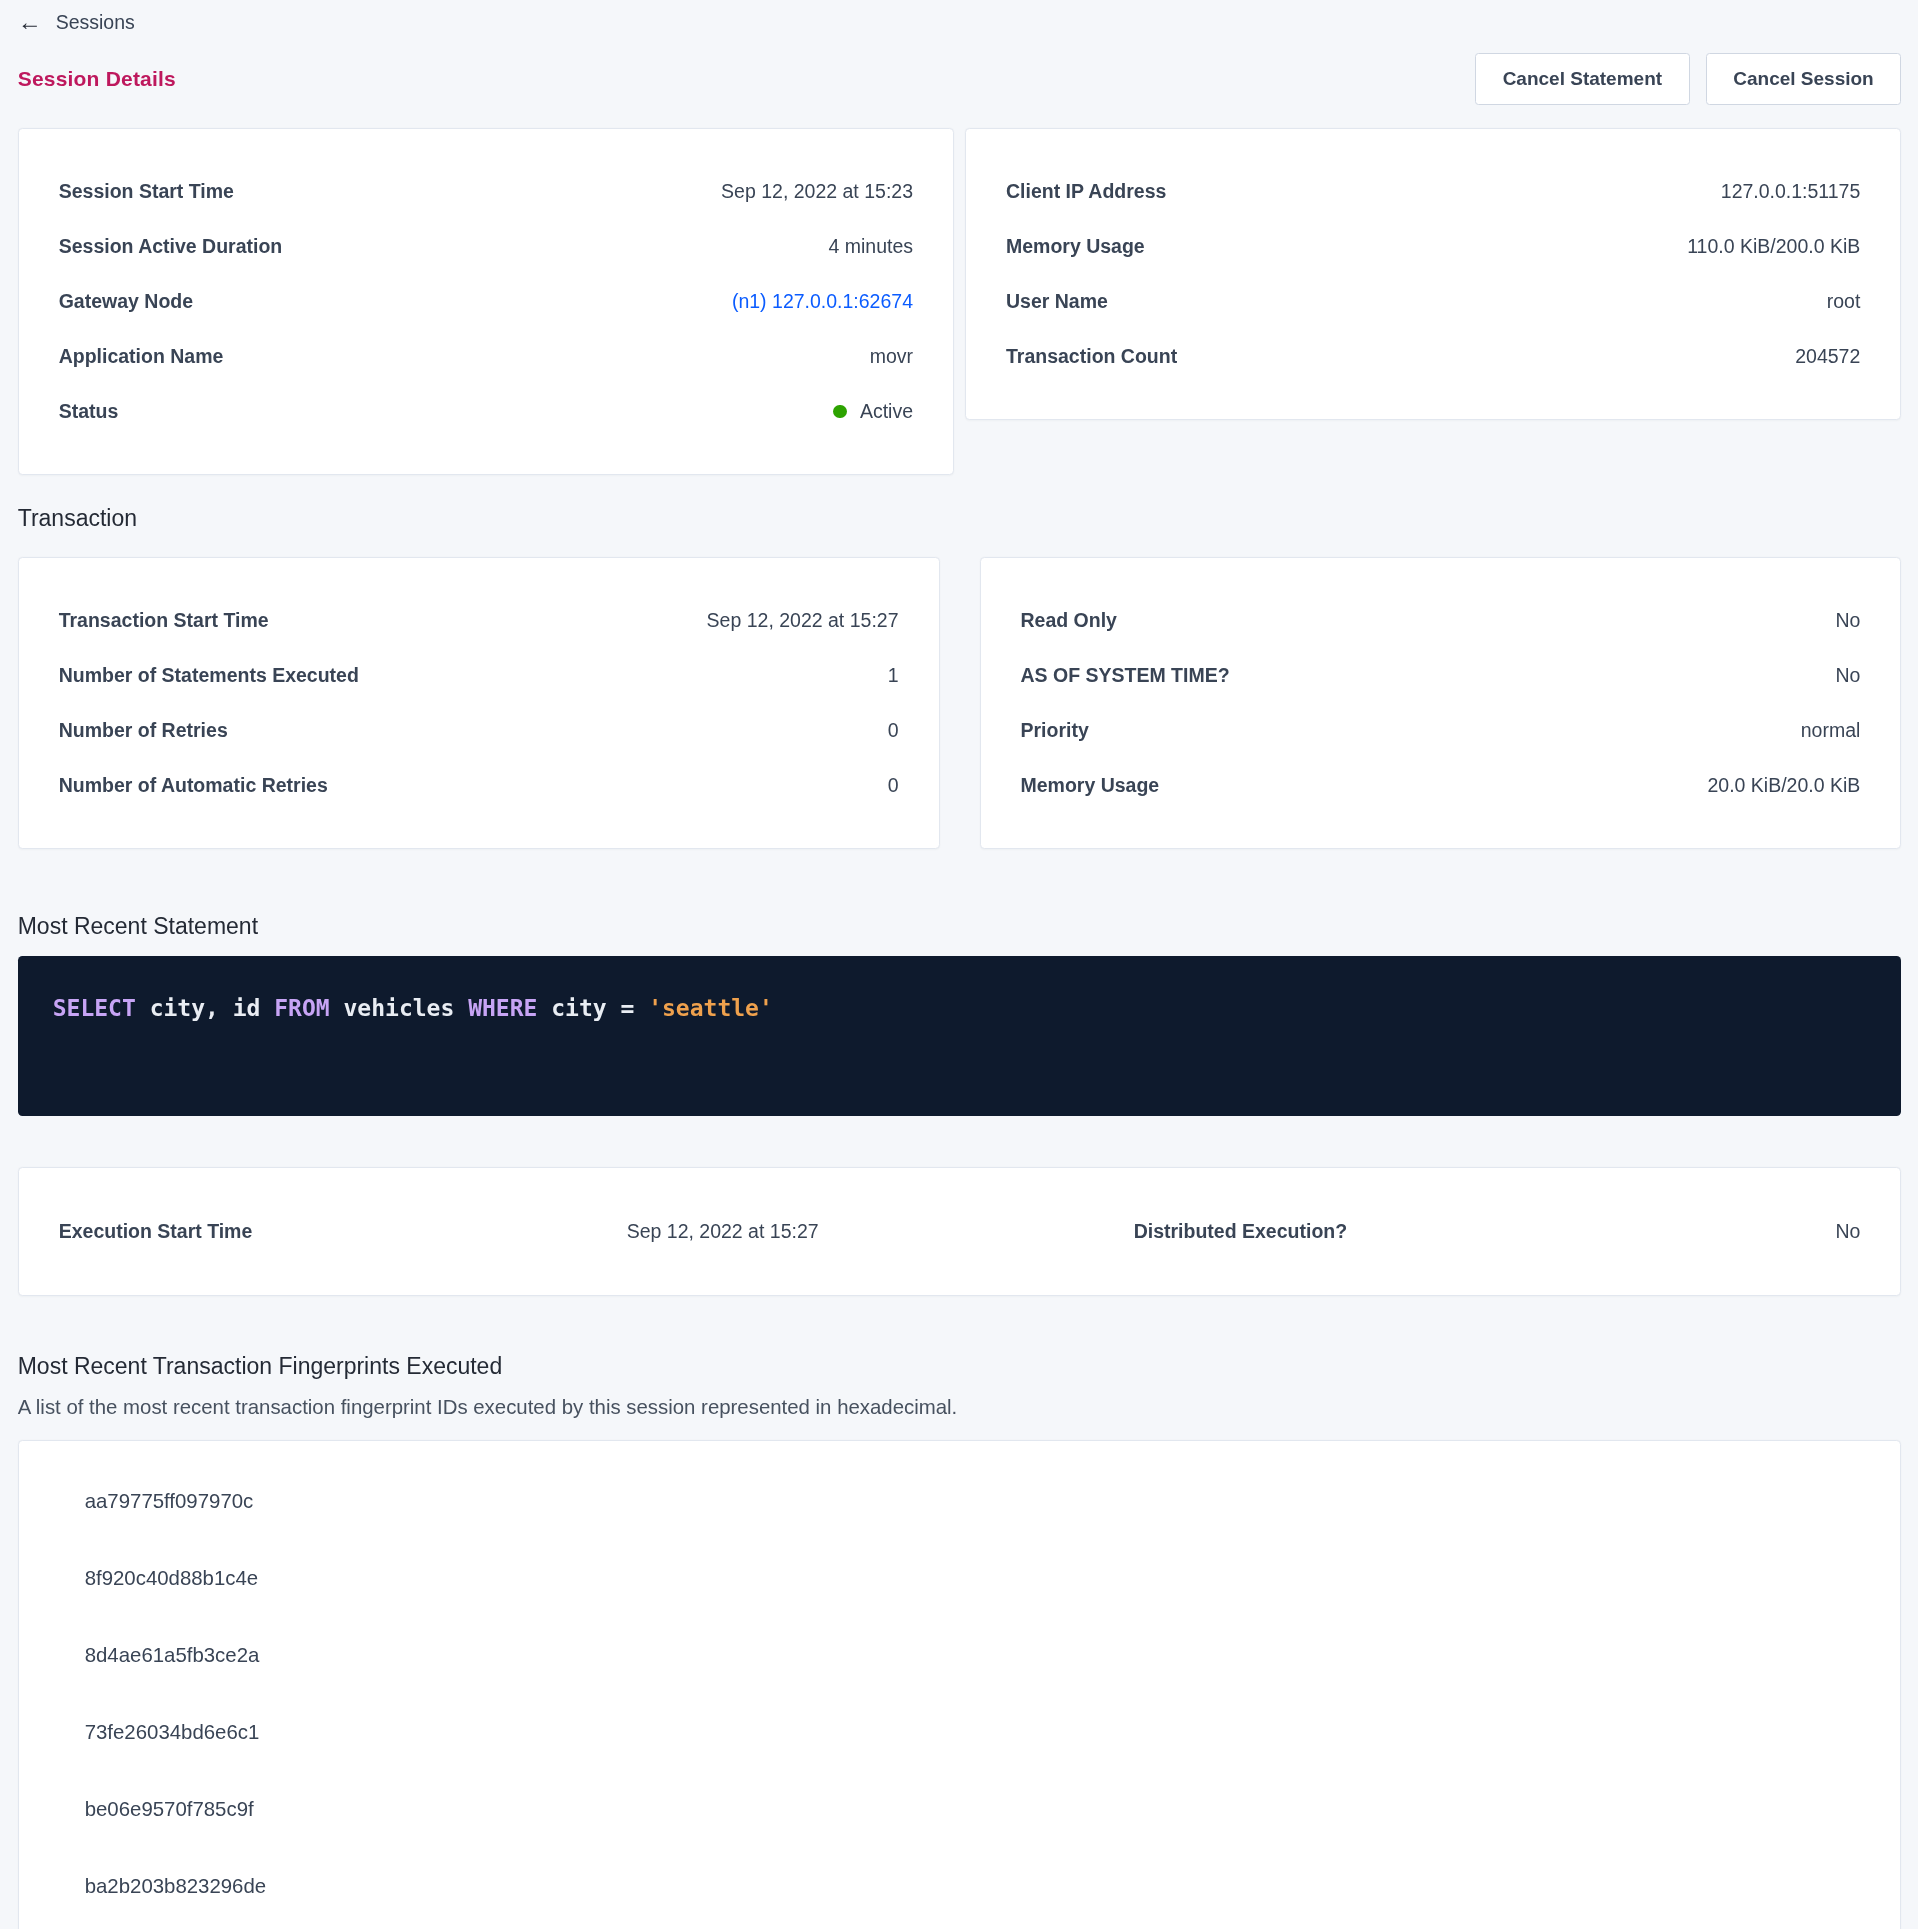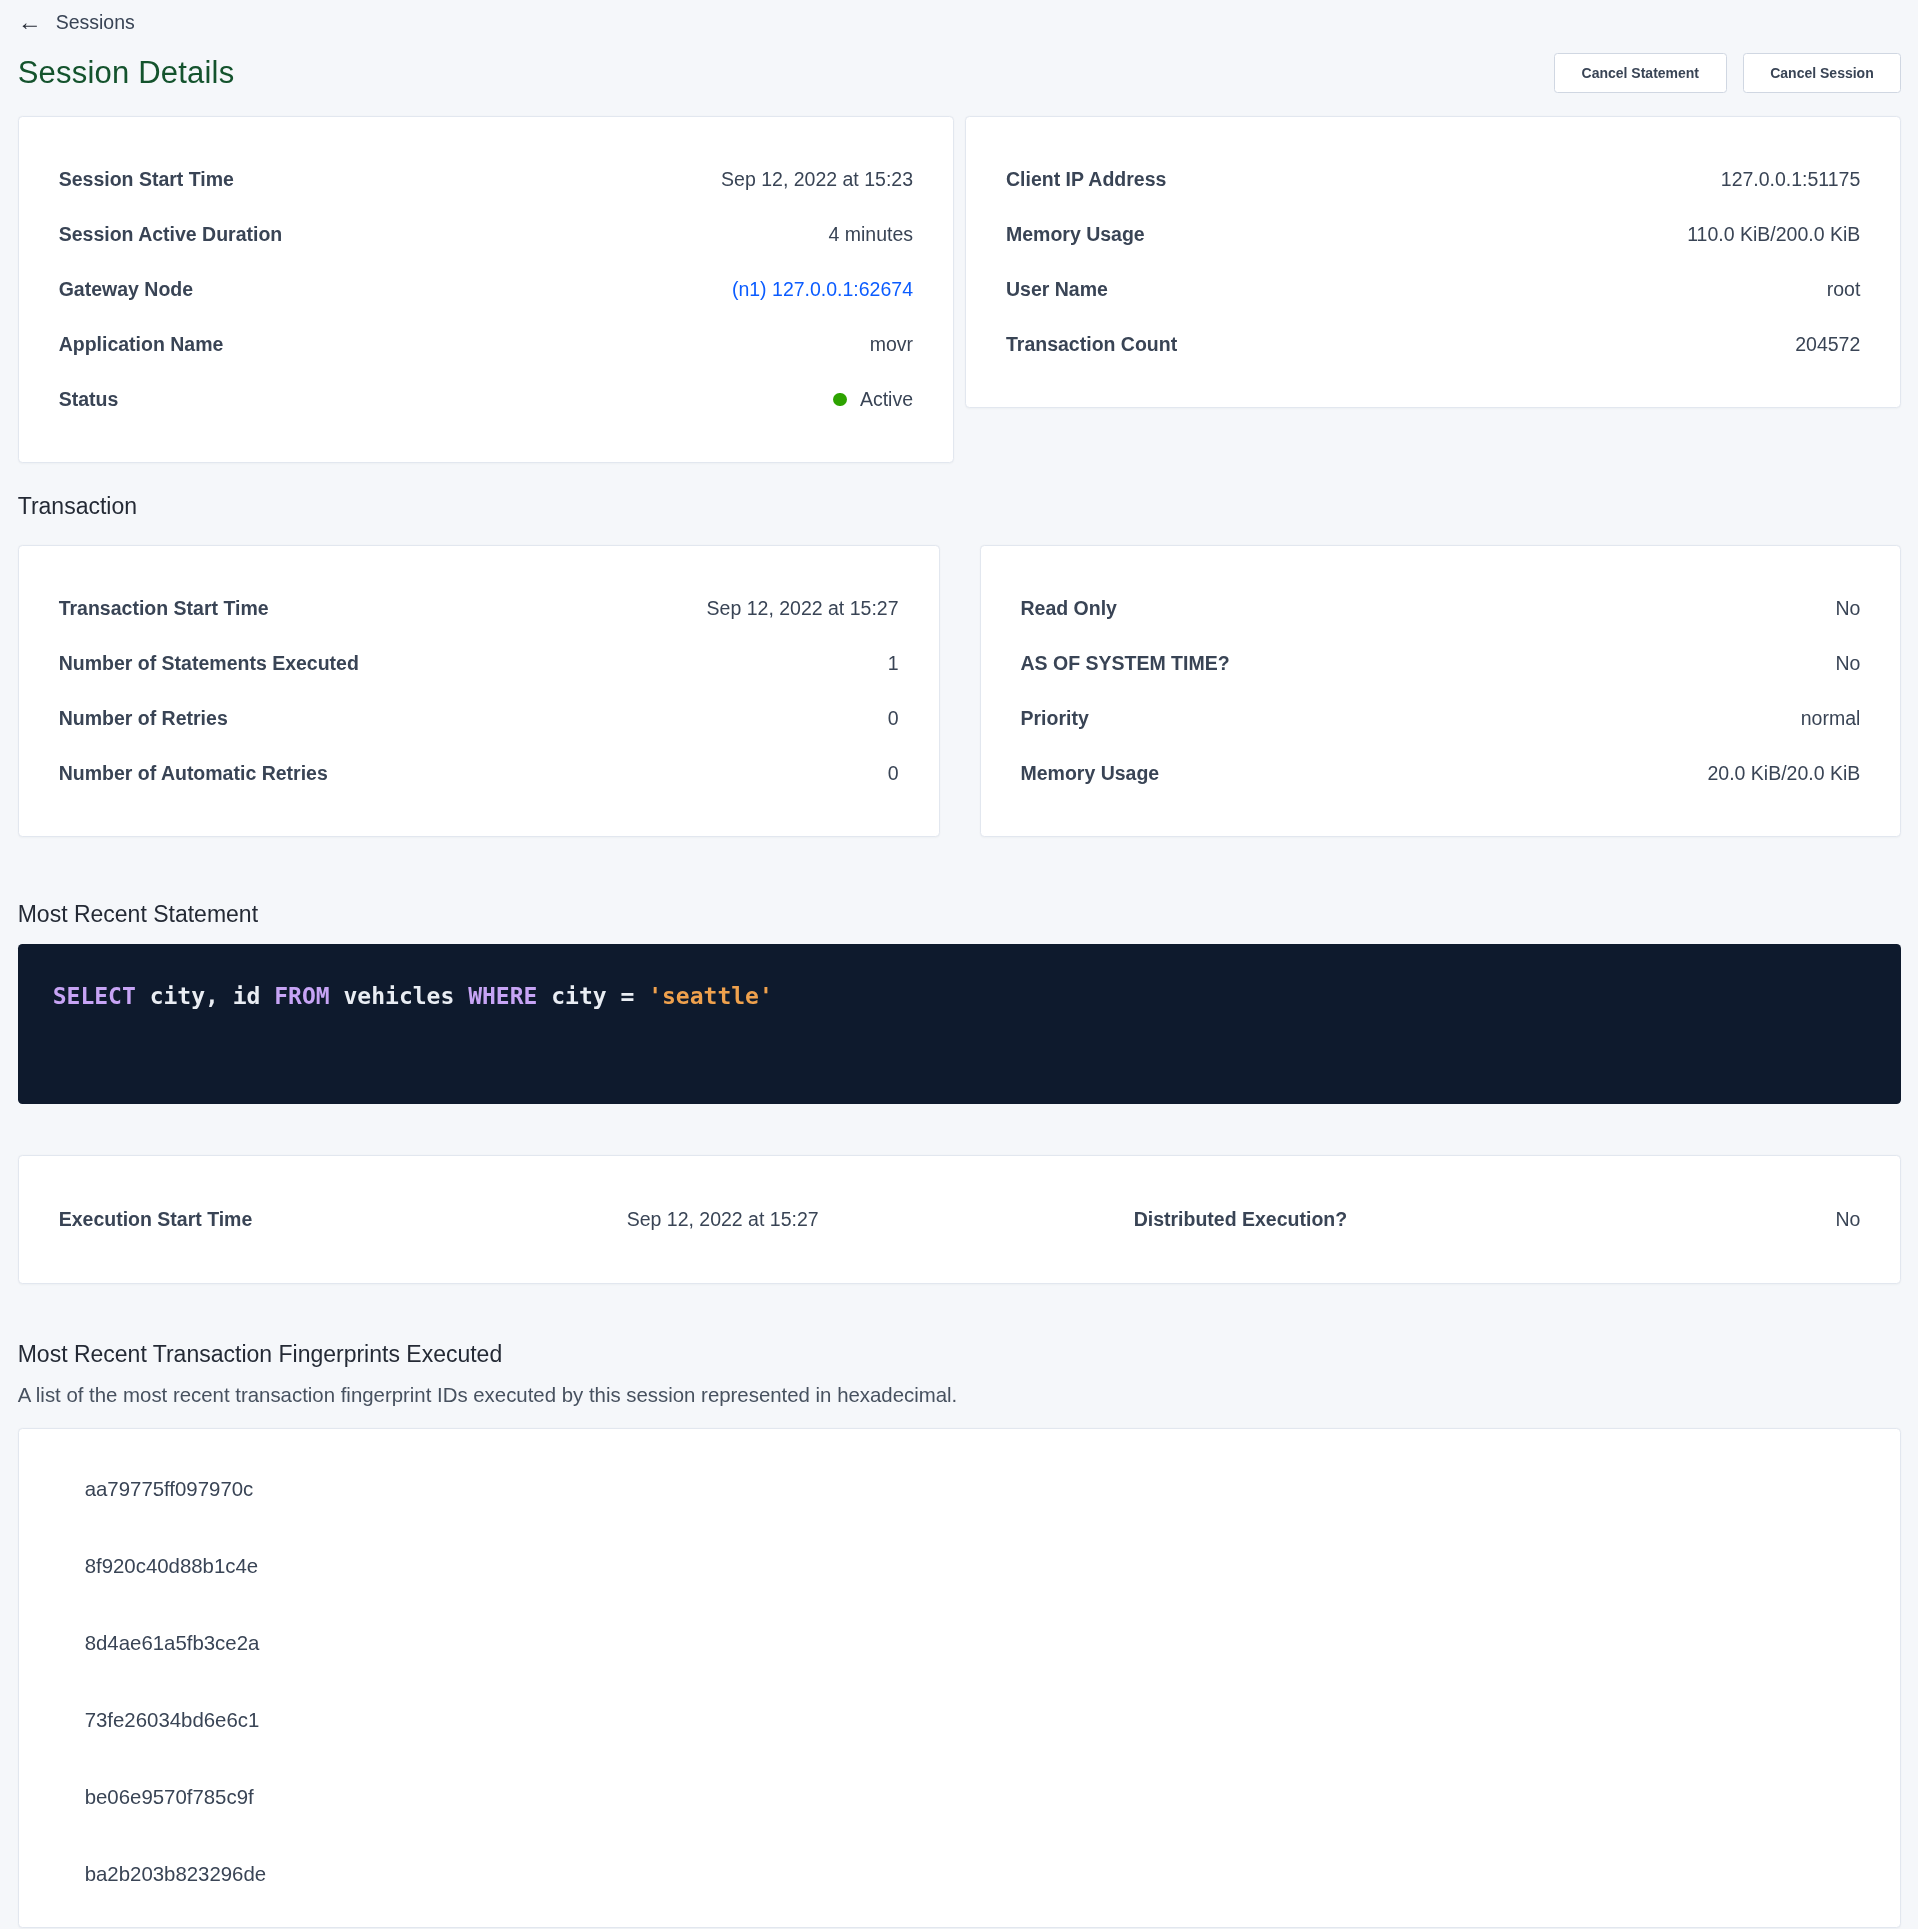--- a/index.html
+++ b/index.html
@@ -19,27 +19,27 @@
     font-size: 19.5px; color: #394455;
     cursor: pointer; width: fit-content;
   }
   .breadcrumb .arrow { font-size: 24px; line-height: 19.5px; color: #242a35; }
 
   
   .header-row {
     margin-top: 19.5px;
     display: flex; justify-content: space-between; align-items: center;
   }
-  .page-title { font-size: 31px; font-weight: normal; color: #14532d; letter-spacing: 0.2px; }
+  .page-title { font-size: 21px; font-weight: bold; color: #be185d; letter-spacing: 0.2px; }
   .btn-group { display: flex; gap: 16px; }
   .btn {
-    height: 40px; padding: 0 26.6px;
+    height: 52px; padding: 0 26.6px;
     background: #ffffff;
     border: 0.9px solid #d0d7e2; border-radius: 3.5px;
-    font-family: inherit; font-size: 14px; font-weight: bold; color: #394455;
+    font-family: inherit; font-size: 19px; font-weight: bold; color: #394455;
     cursor: pointer;
   }
 
   
   .grid-2 { display: grid; grid-template-columns: 1fr 1fr; gap: 40px; align-items: start; }
   .row1 { margin-top: 23px; gap: 11px; }
   .card {
     background: #ffffff;
     border: 0.9px solid #e2e7ef; border-radius: 4.4px;
     padding: 35px 40px;

